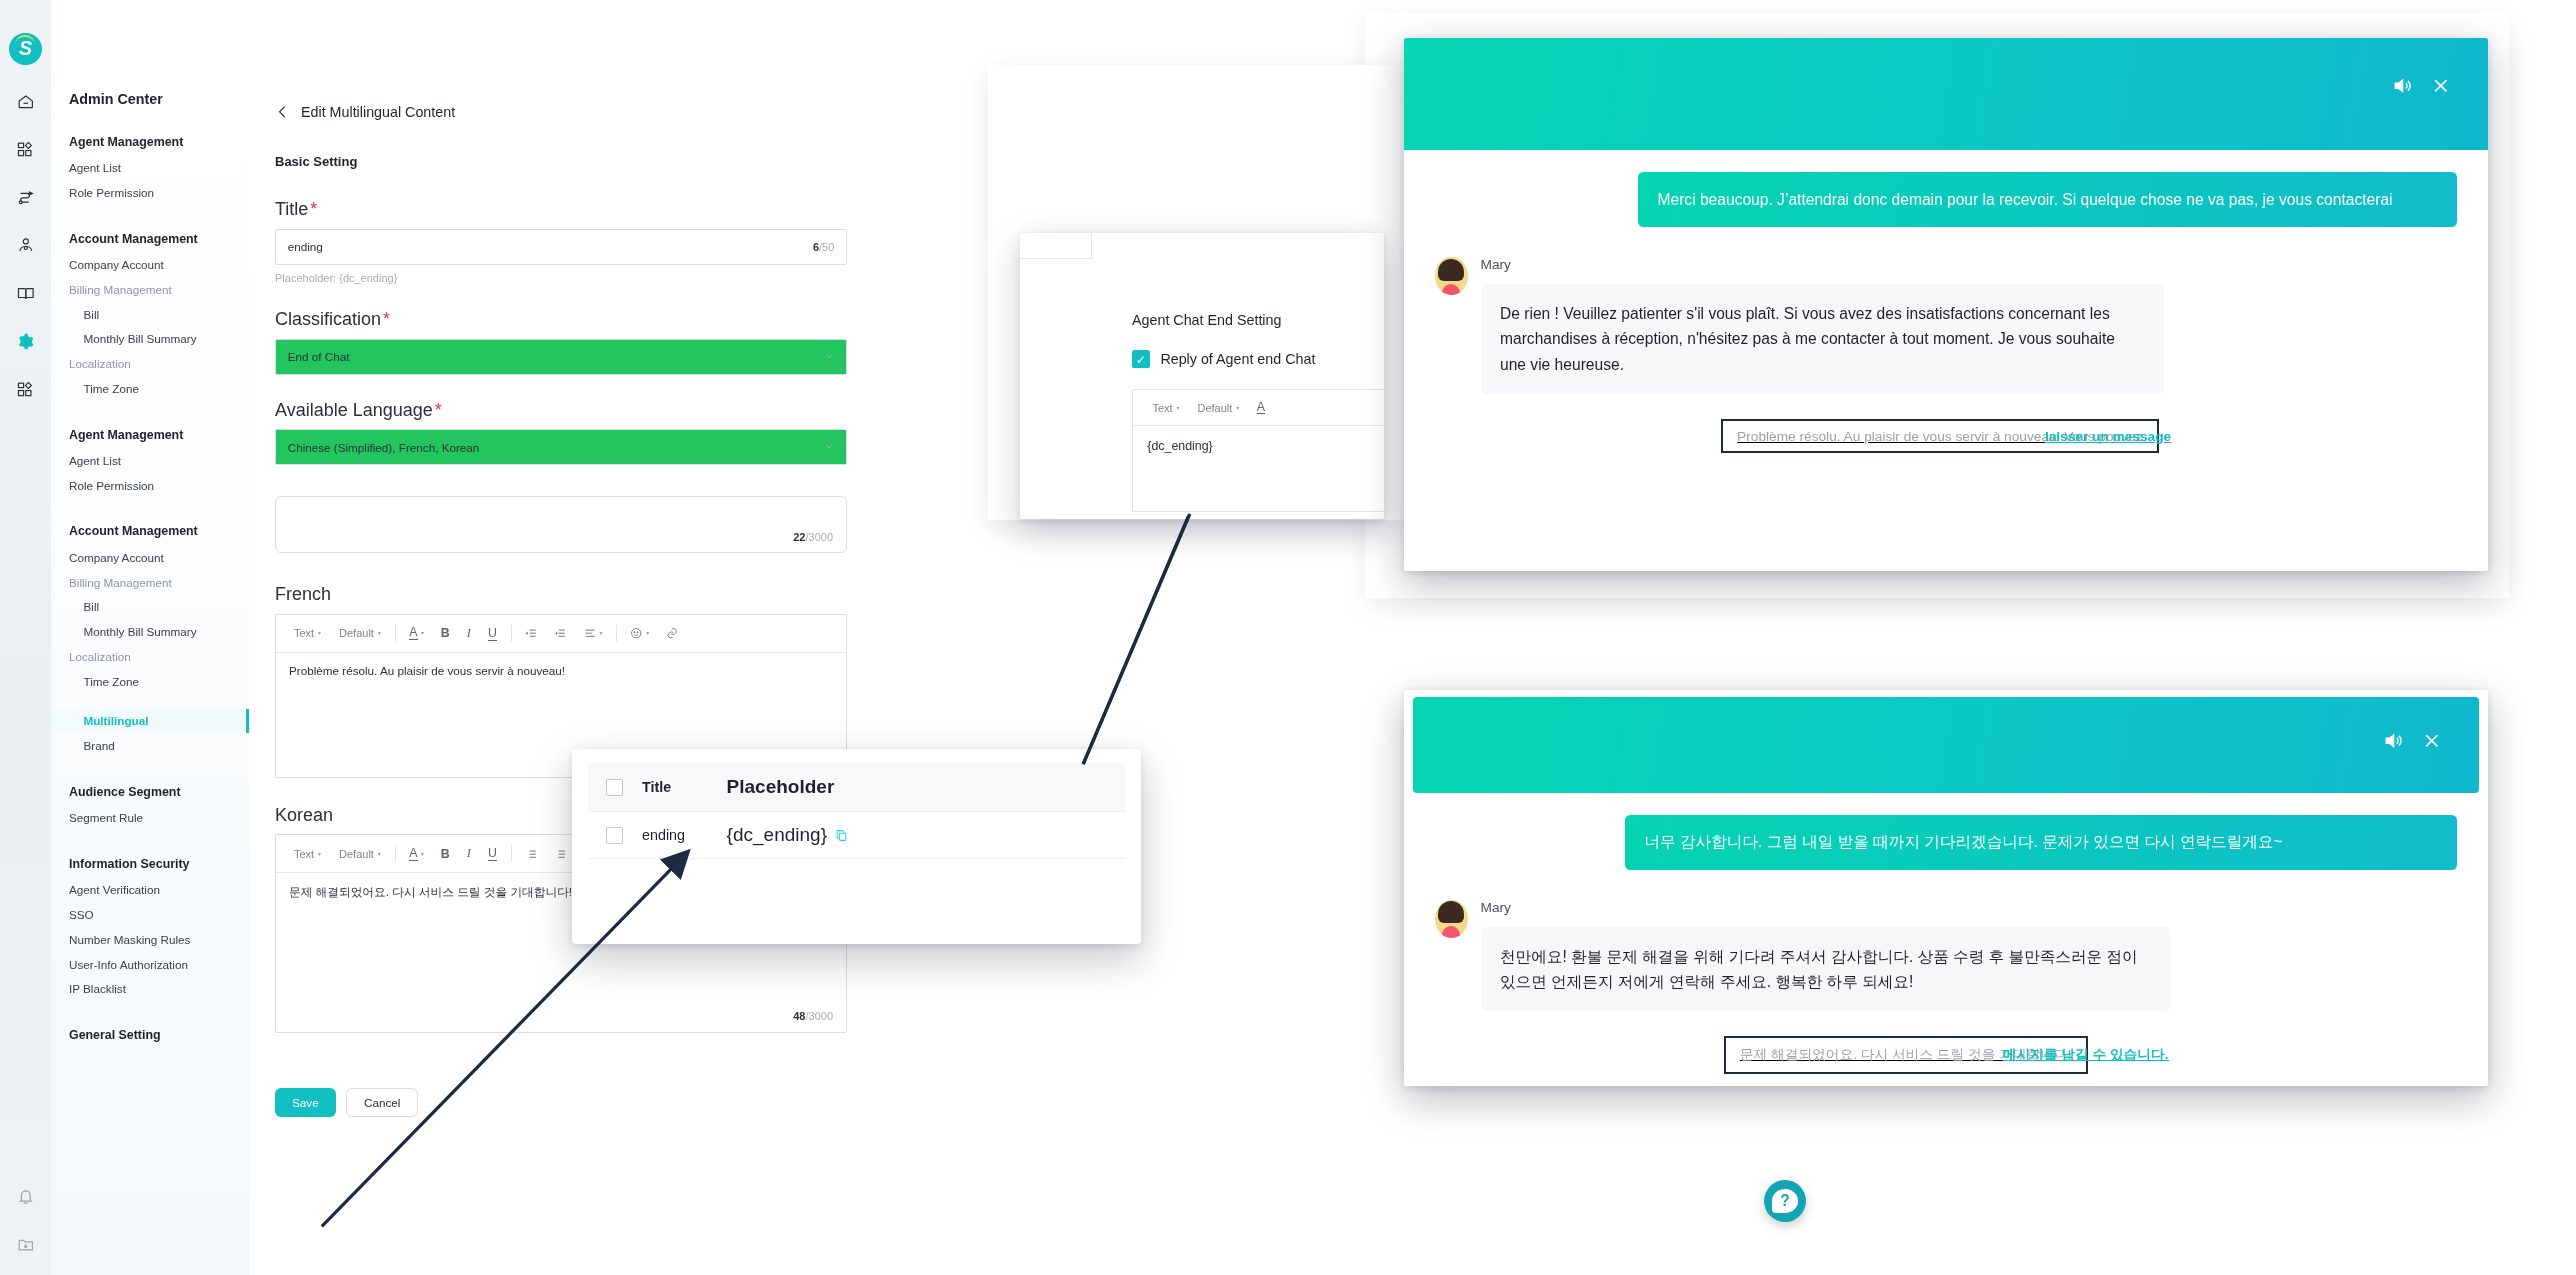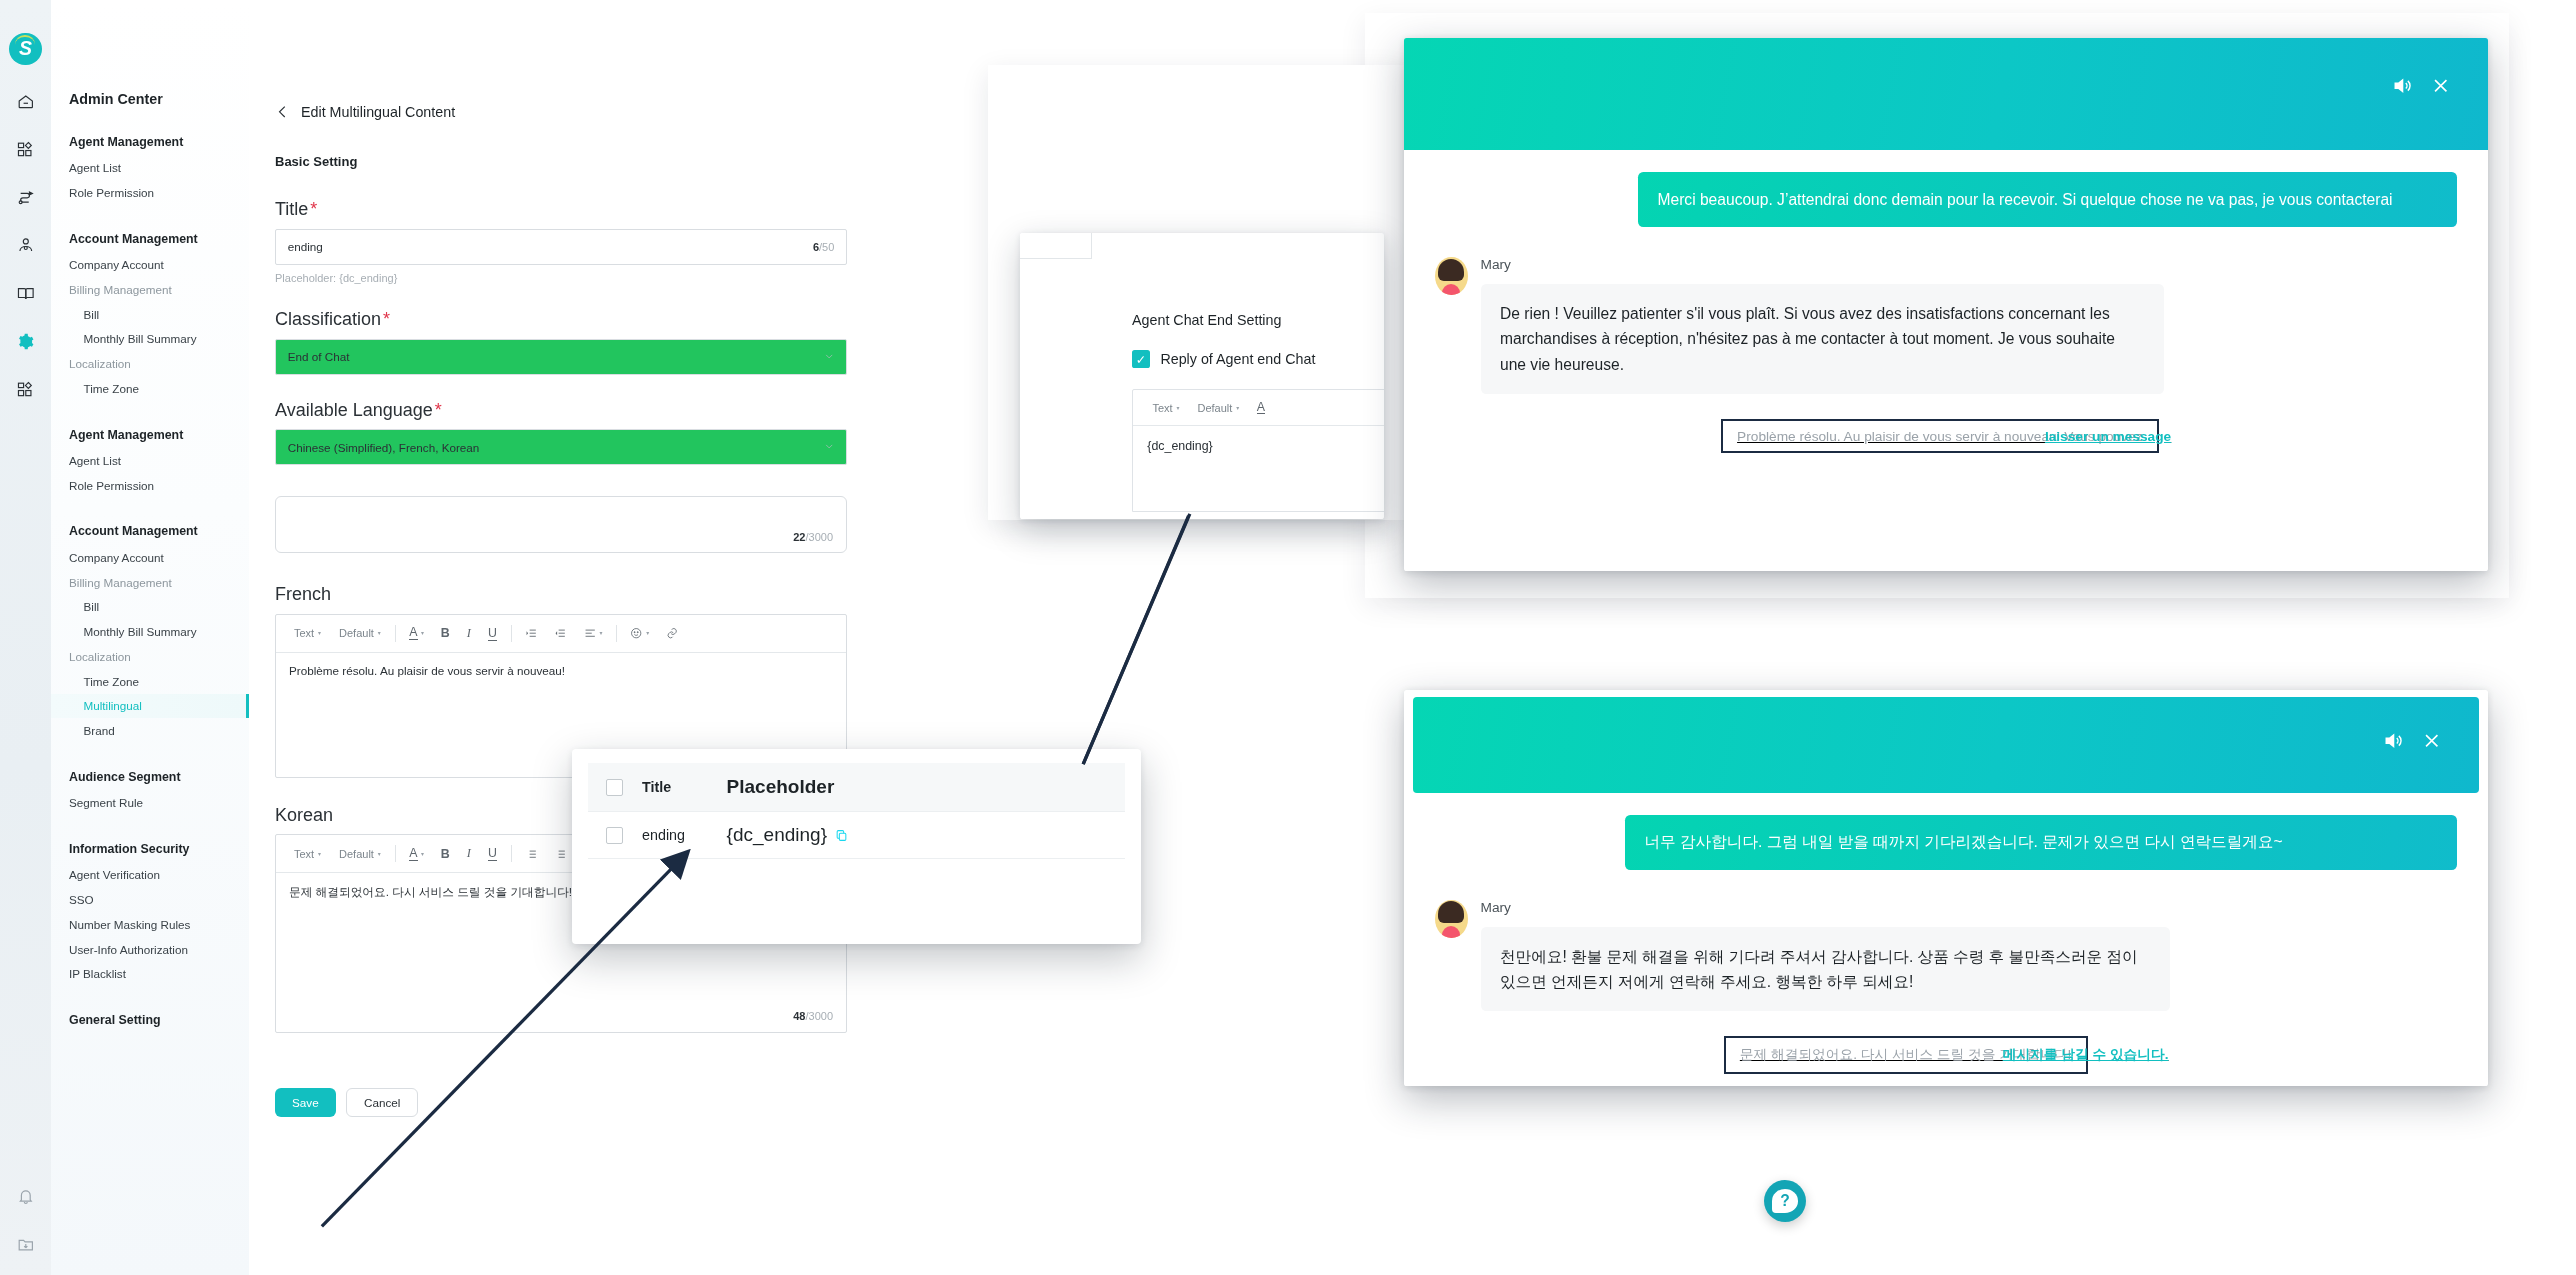--- a/index.html
+++ b/index.html
@@ -54,23 +54,24 @@
     font-size: 12.4px; font-weight: bold; color:#1d2327;
     padding: 8.5px 18px 6.5px 18px;
   }
   .nav-item {
     font-size: 11.7px; color:#3a4248;
     padding: 5.9px 18px; cursor: pointer;
   }
   .nav-sub { font-size: 11.7px; color:#8d979e; padding: 5.9px 18px; }
   .nav-item.indent { padding-left: 32.5px; }
   .nav-item.active {
-    color: #12bfc0; font-weight: normal;
+    color: #12bfc0; font-weight: bold;
     background: linear-gradient(90deg,#f3fbfc,#eef9fa);
     border-right: 3.3px solid #12bfc0;
+    margin-top: 15px;
   }
   .nav-spacer { height: 14.3px; }
 
   
   .main {
     position: absolute; left: 249px; top: 0; right: 0; bottom: 0;
     background:#ffffff;
   }
   .page-header {
     display:flex; align-items:center; gap:10.4px;

